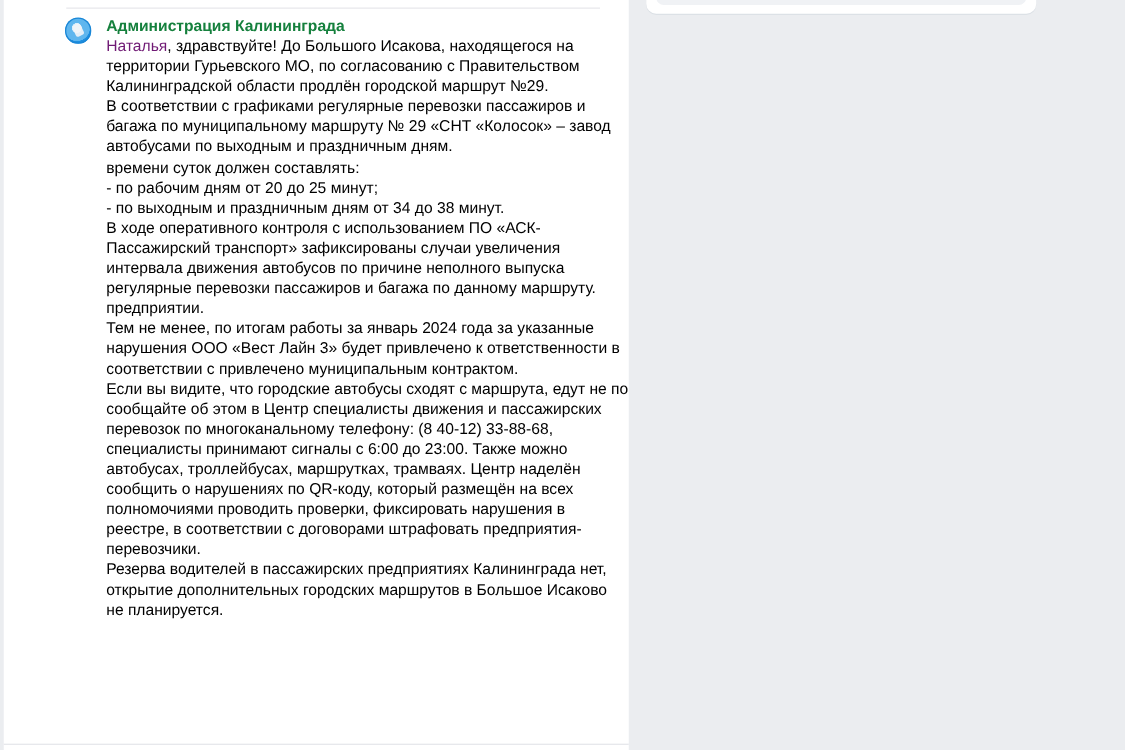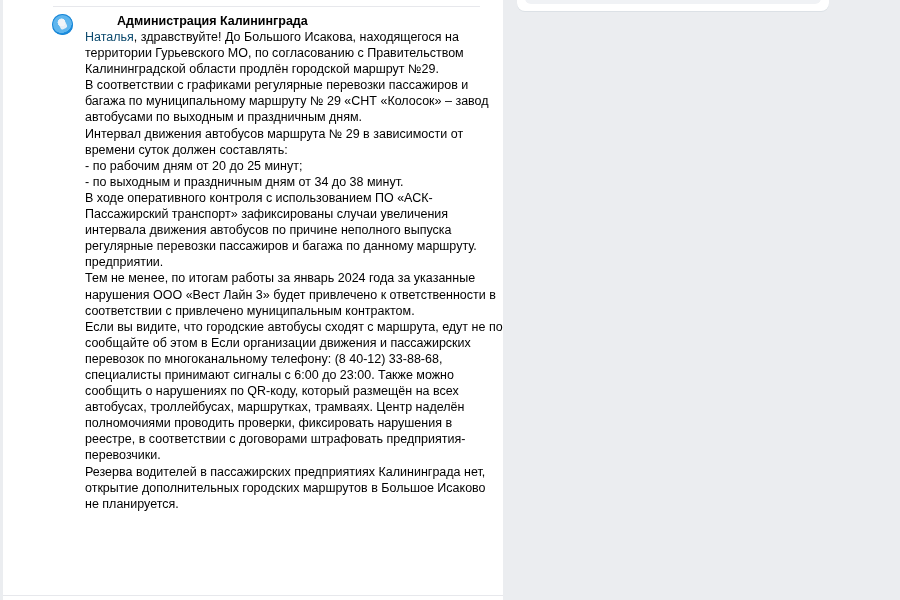--- a/index.html
+++ b/index.html
@@ -34,29 +34,29 @@
     position: absolute; left: 7px; top: 5px; width: 7px; height: 10px;
     background: #f2f4f7; border-radius: 3px 3px 2px 2px;
     transform: rotate(-25deg);
     opacity: 0.9;
   }
   .body-wrap {
     position: absolute; left: 33px; top: 0;
     width: 405px;
   }
   .author {
-    font-size: 12.5px; font-weight: bold; color: #000000;
-    line-height: 16px; height: 16px; white-space: nowrap; margin-left: 32px;
+    font-size: 12.5px; font-weight: bold; color: #15803d;
+    line-height: 16px; height: 16px; white-space: nowrap;
   }
   .text {
     font-size: 12.5px; color: #000000; line-height: 16.1px;
     margin-top: 0;
   }
   .line { display: block; white-space: nowrap; }
-  .mention { color: #0c4a6e; cursor: pointer; }
+  .mention { color: #701a75; cursor: pointer; }
   .right-card {
     position: absolute; left: 517px; top: -10px; width: 312px; height: 21px;
     background: #ffffff; border-radius: 8px;
     box-shadow: 0 1px 0 0 #dce1e6;
   }
   .right-card-inner {
     position: absolute; left: 8px; top: 0; width: 296px; height: 14px;
     background: #f0f2f5; border-radius: 0 0 6px 6px;
   }
 </style>
@@ -72,38 +72,37 @@
   </div>
   <div class="body-wrap">
     <div class="author">Администрация Калининграда</div>
     <div class="text">
       <span class="line"><span class="mention">Наталья</span><span>, здравствуйте! До Большого Исакова, находящегося на</span></span>
       <span class="line">территории Гурьевского МО, по согласованию с Правительством</span>
       <span class="line">Калининградской области продлён городской маршрут №29.</span>
       <span class="line">В соответствии с графиками регулярные перевозки пассажиров и</span>
       <span class="line">багажа по муниципальному маршруту № 29 «СНТ «Колосок» – завод</span>
       <span class="line">автобусами по выходным и праздничным дням.</span>
-      <span class="line">Интервал движения автобусов маршрута № 29 в зависимости от</span>
       <span class="line">времени суток должен составлять:</span>
       <span class="line">- по рабочим дням от 20 до 25 минут;</span>
       <span class="line">- по выходным и праздничным дням от 34 до 38 минут.</span>
       <span class="line">В ходе оперативного контроля с использованием ПО «АСК-</span>
       <span class="line">Пассажирский транспорт» зафиксированы случаи увеличения</span>
       <span class="line">интервала движения автобусов по причине неполного выпуска</span>
       <span class="line">регулярные перевозки пассажиров и багажа по данному маршруту.</span>
       <span class="line">предприятии.</span>
       <span class="line">Тем не менее, по итогам работы за январь 2024 года за указанные</span>
       <span class="line">нарушения ООО «Вест Лайн 3» будет привлечено к ответственности в</span>
       <span class="line">соответствии с привлечено муниципальным контрактом.</span>
       <span class="line">Если вы видите, что городские автобусы сходят с маршрута, едут не по</span>
-      <span class="line">сообщайте об этом в Если организации движения и пассажирских</span>
+      <span class="line">сообщайте об этом в Центр специалисты движения и пассажирских</span>
       <span class="line">перевозок по многоканальному телефону: (8 40-12) 33-88-68,</span>
       <span class="line">специалисты принимают сигналы с 6:00 до 23:00. Также можно</span>
+      <span class="line">автобусах, троллейбусах, маршрутках, трамваях. Центр наделён</span>
       <span class="line">сообщить о нарушениях по QR-коду, который размещён на всех</span>
-      <span class="line">автобусах, троллейбусах, маршрутках, трамваях. Центр наделён</span>
       <span class="line">полномочиями проводить проверки, фиксировать нарушения в</span>
       <span class="line">реестре, в соответствии с договорами штрафовать предприятия-</span>
       <span class="line">перевозчики.</span>
       <span class="line">Резерва водителей в пассажирских предприятиях Калининграда нет,</span>
       <span class="line">открытие дополнительных городских маршрутов в Большое Исаково</span>
       <span class="line">не планируется.</span>
     </div>
   </div>
 </div>
 

